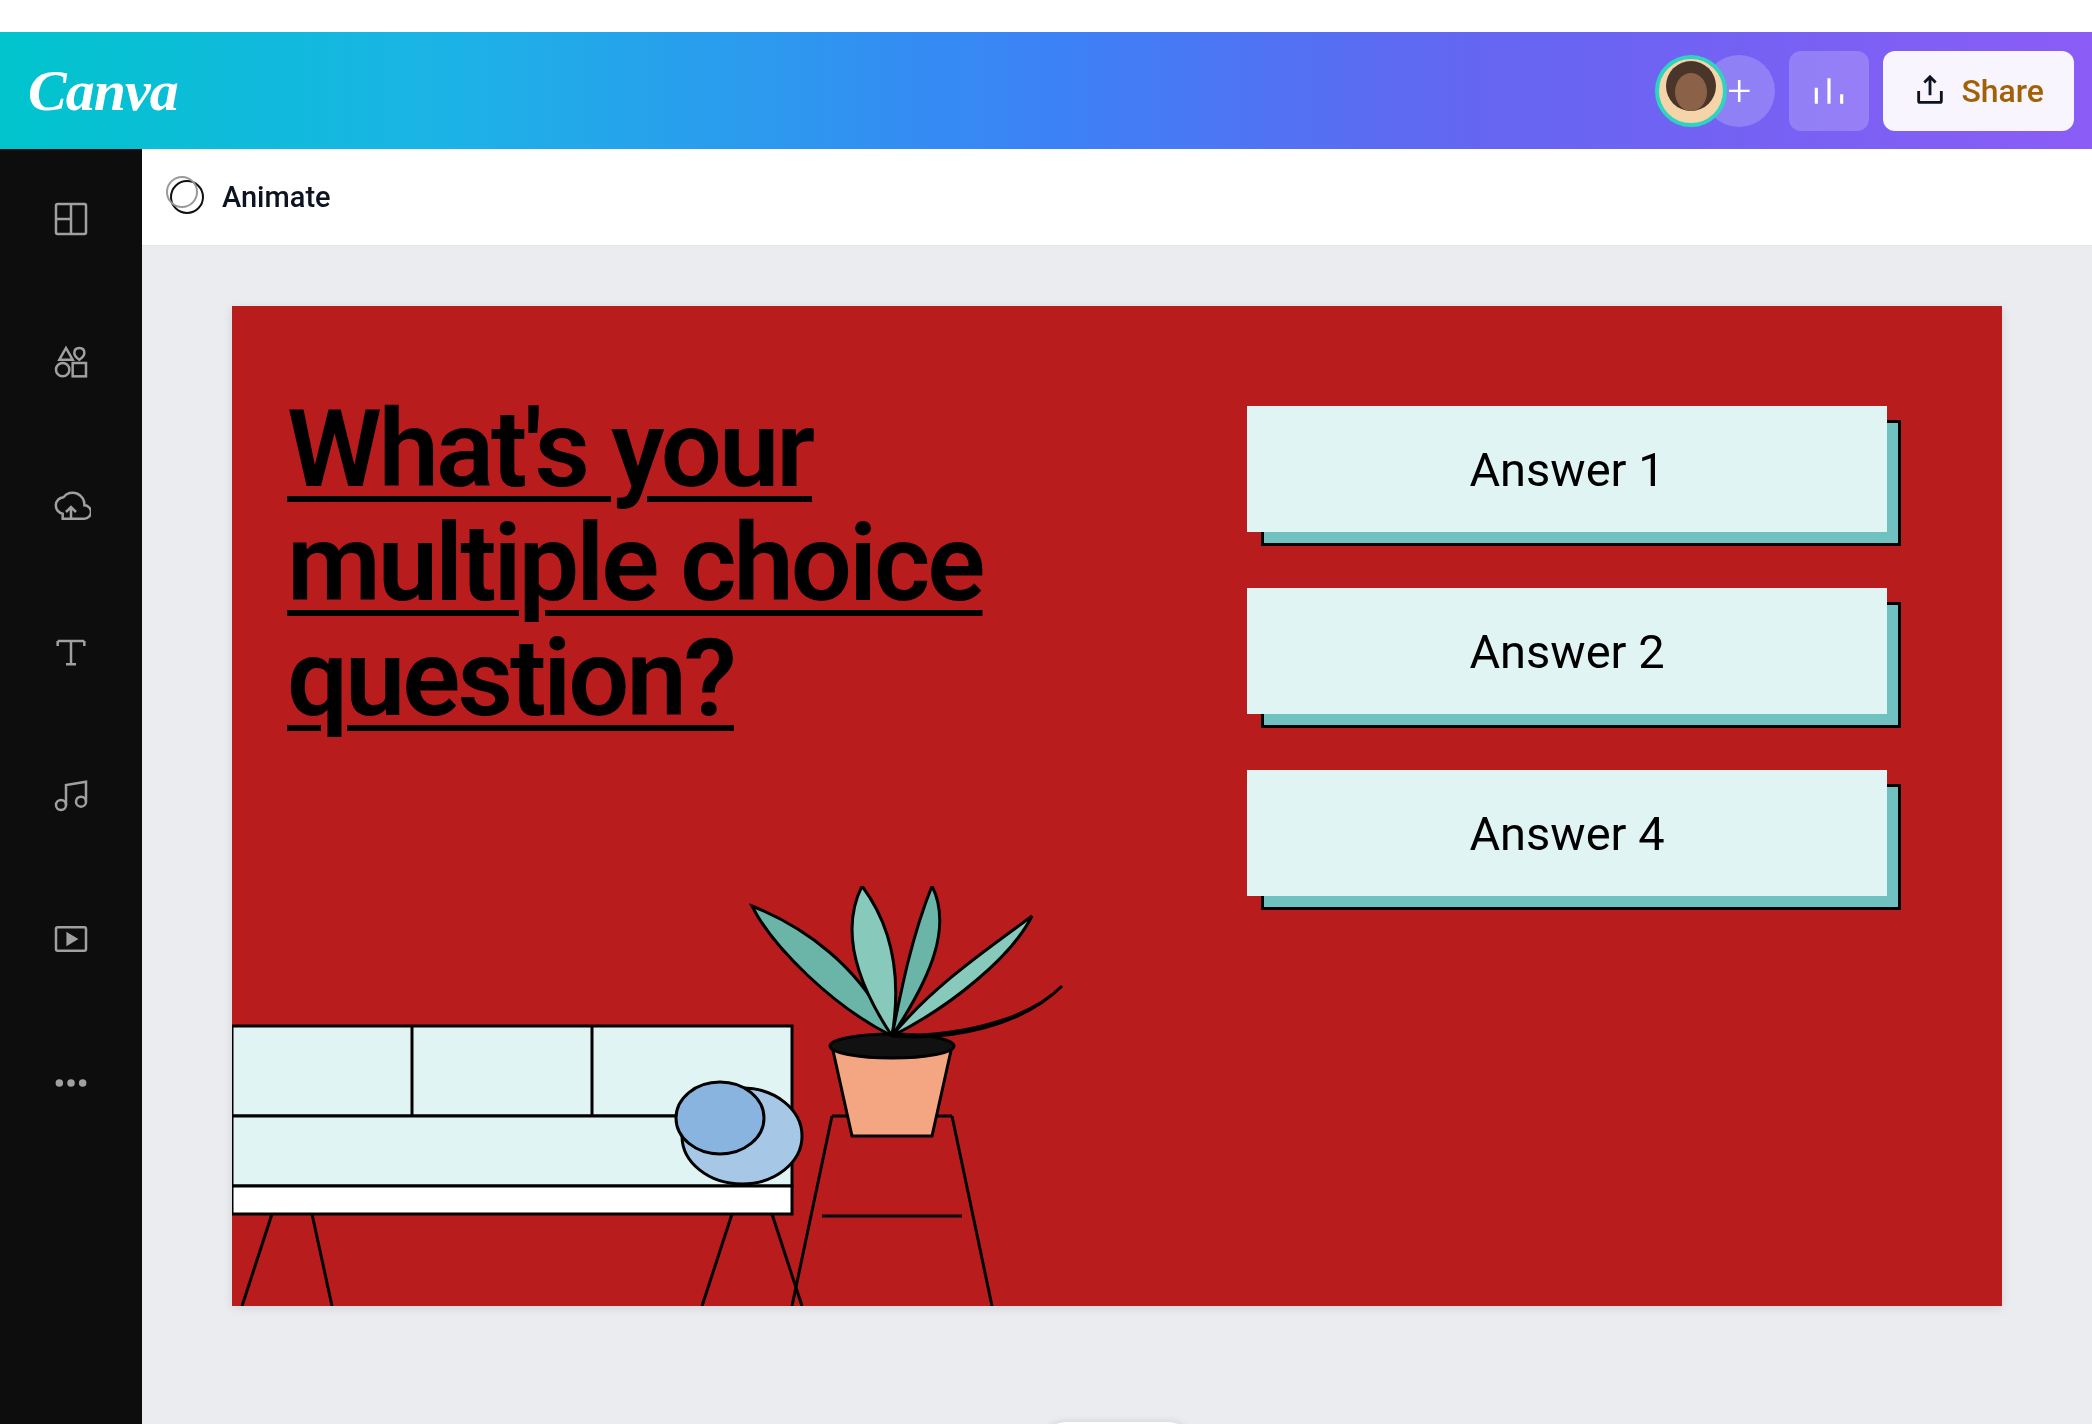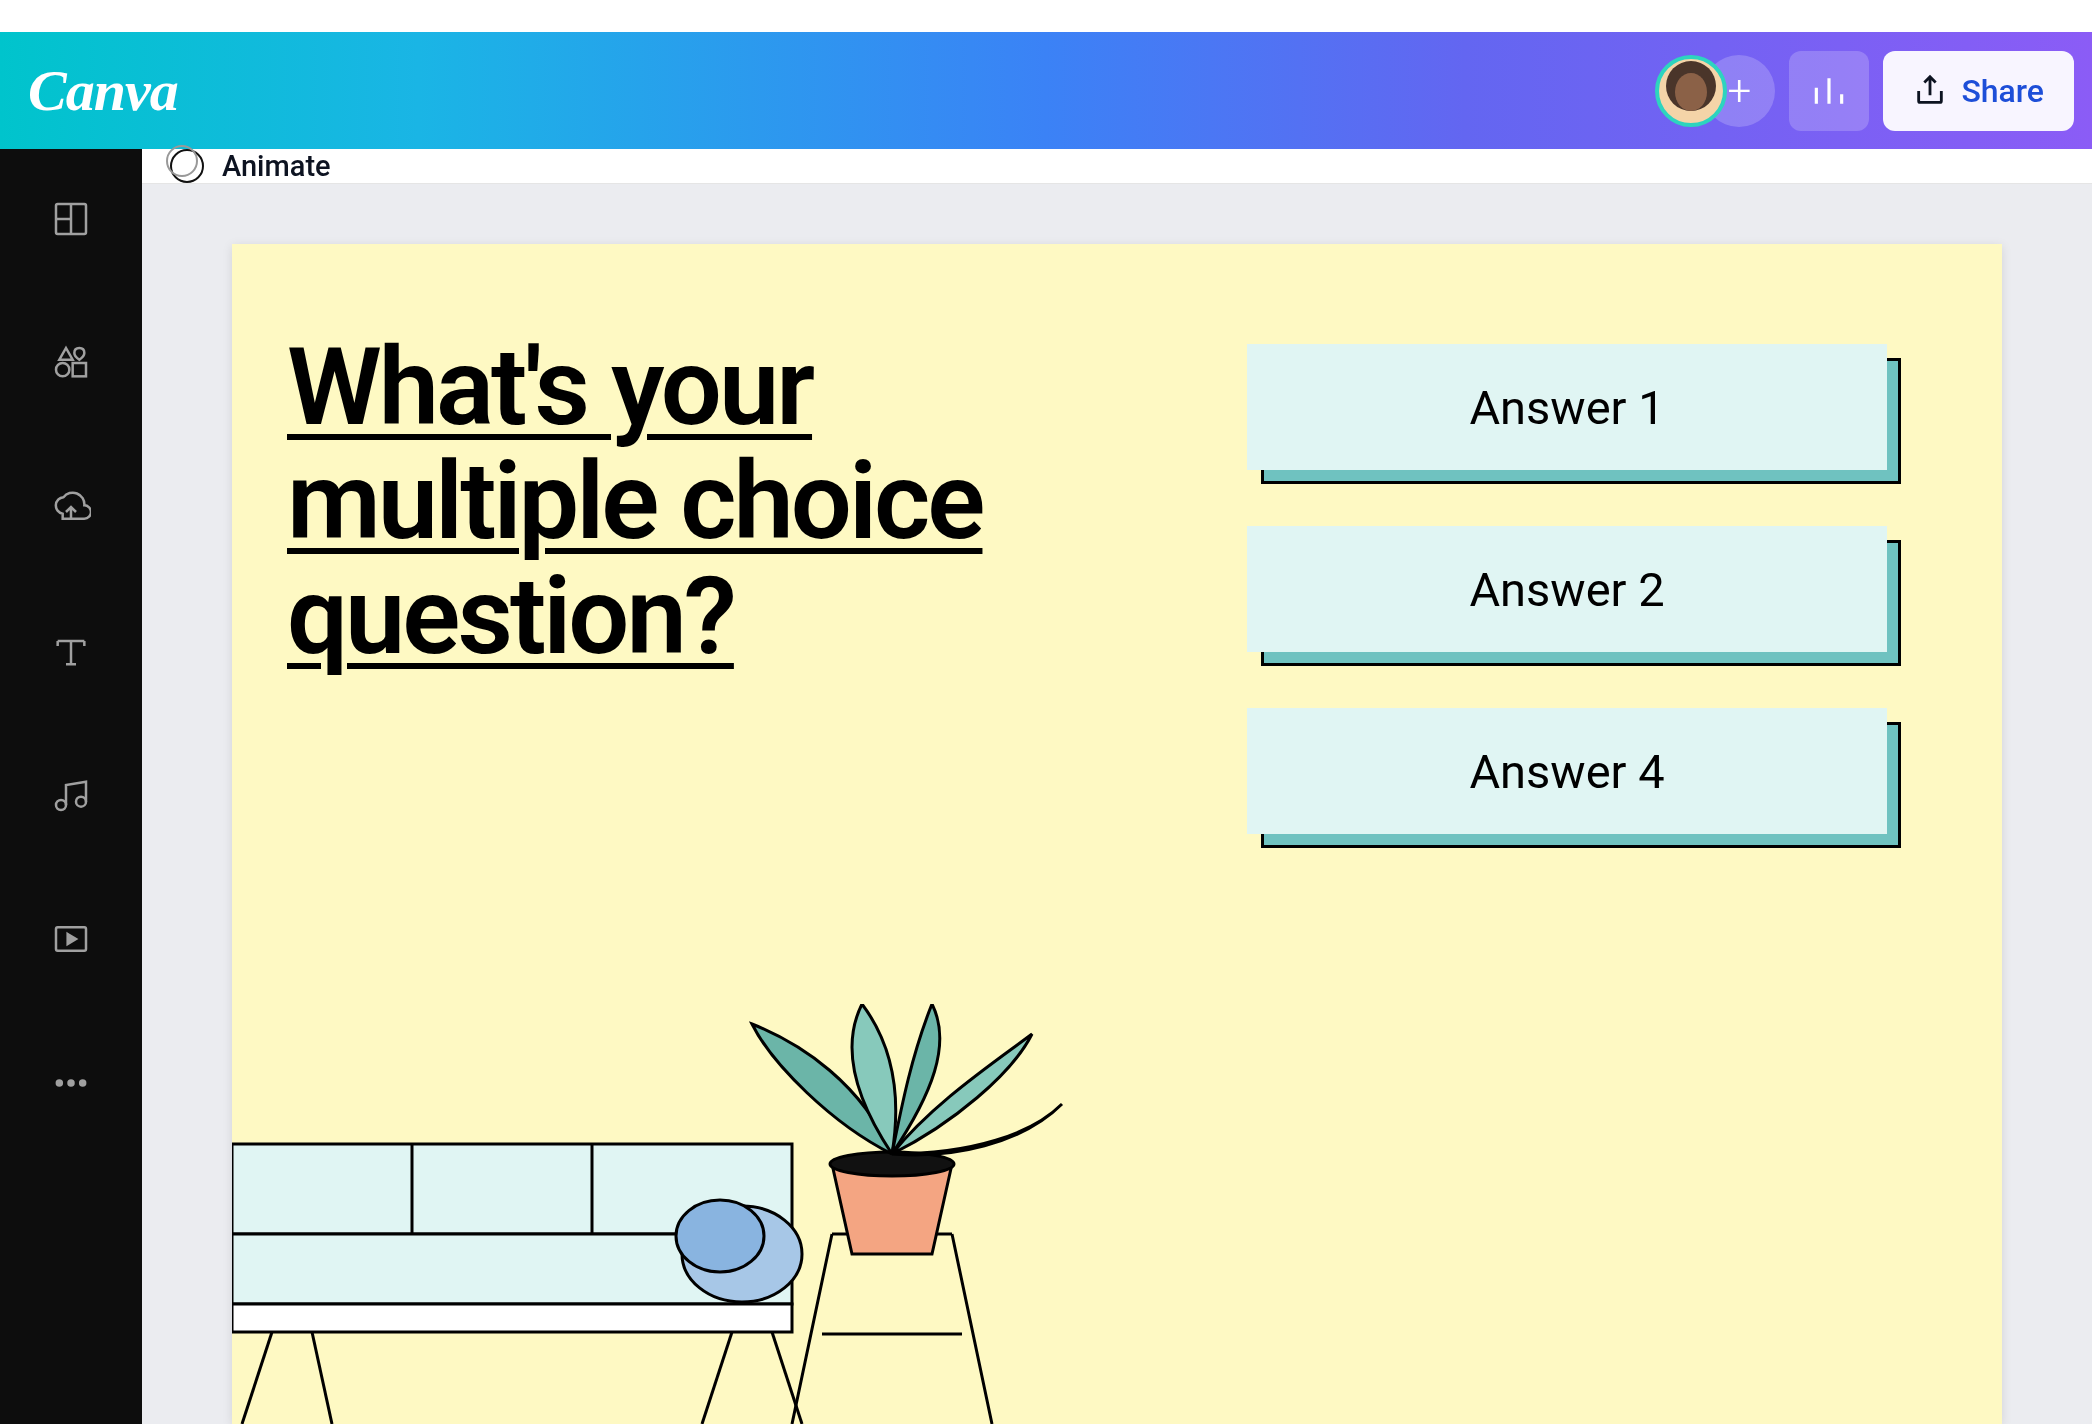--- a/index.html
+++ b/index.html
@@ -94,21 +94,21 @@
 .share-btn {
   height: 80px;
   border-radius: 12px;
   background: #f8f5ff;
   display: flex;
   align-items: center;
   gap: 14px;
   padding: 0 30px;
   font-size: 32px;
   font-weight: 500;
-  color: #1d4ed8;
+  color: #a16207;
 }
 .share-btn svg { width: 34px; height: 34px; }
 .body-wrap {
   display: flex;
   height: calc(100% - 117px);
 }
 .sidebar {
   width: 144px;
   background: #0d0d0d;
   display: flex;
@@ -168,22 +168,22 @@
   flex: 1;
   background: #ebecf0;
   display: flex;
   align-items: flex-start;
   justify-content: center;
   padding: 60px 90px 70px;
   position: relative;
 }
 .slide {
   width: 1770px;
-  height: 1180px;
-  background: #fef9c3;
+  height: 1000px;
+  background: #b91c1c;
   box-shadow: 0 2px 10px rgba(0,0,0,0.1);
   position: relative;
   overflow: hidden;
 }
 .question {
   position: absolute;
   top: 86px;
   left: 55px;
   width: 850px;
   font-size: 108px;

